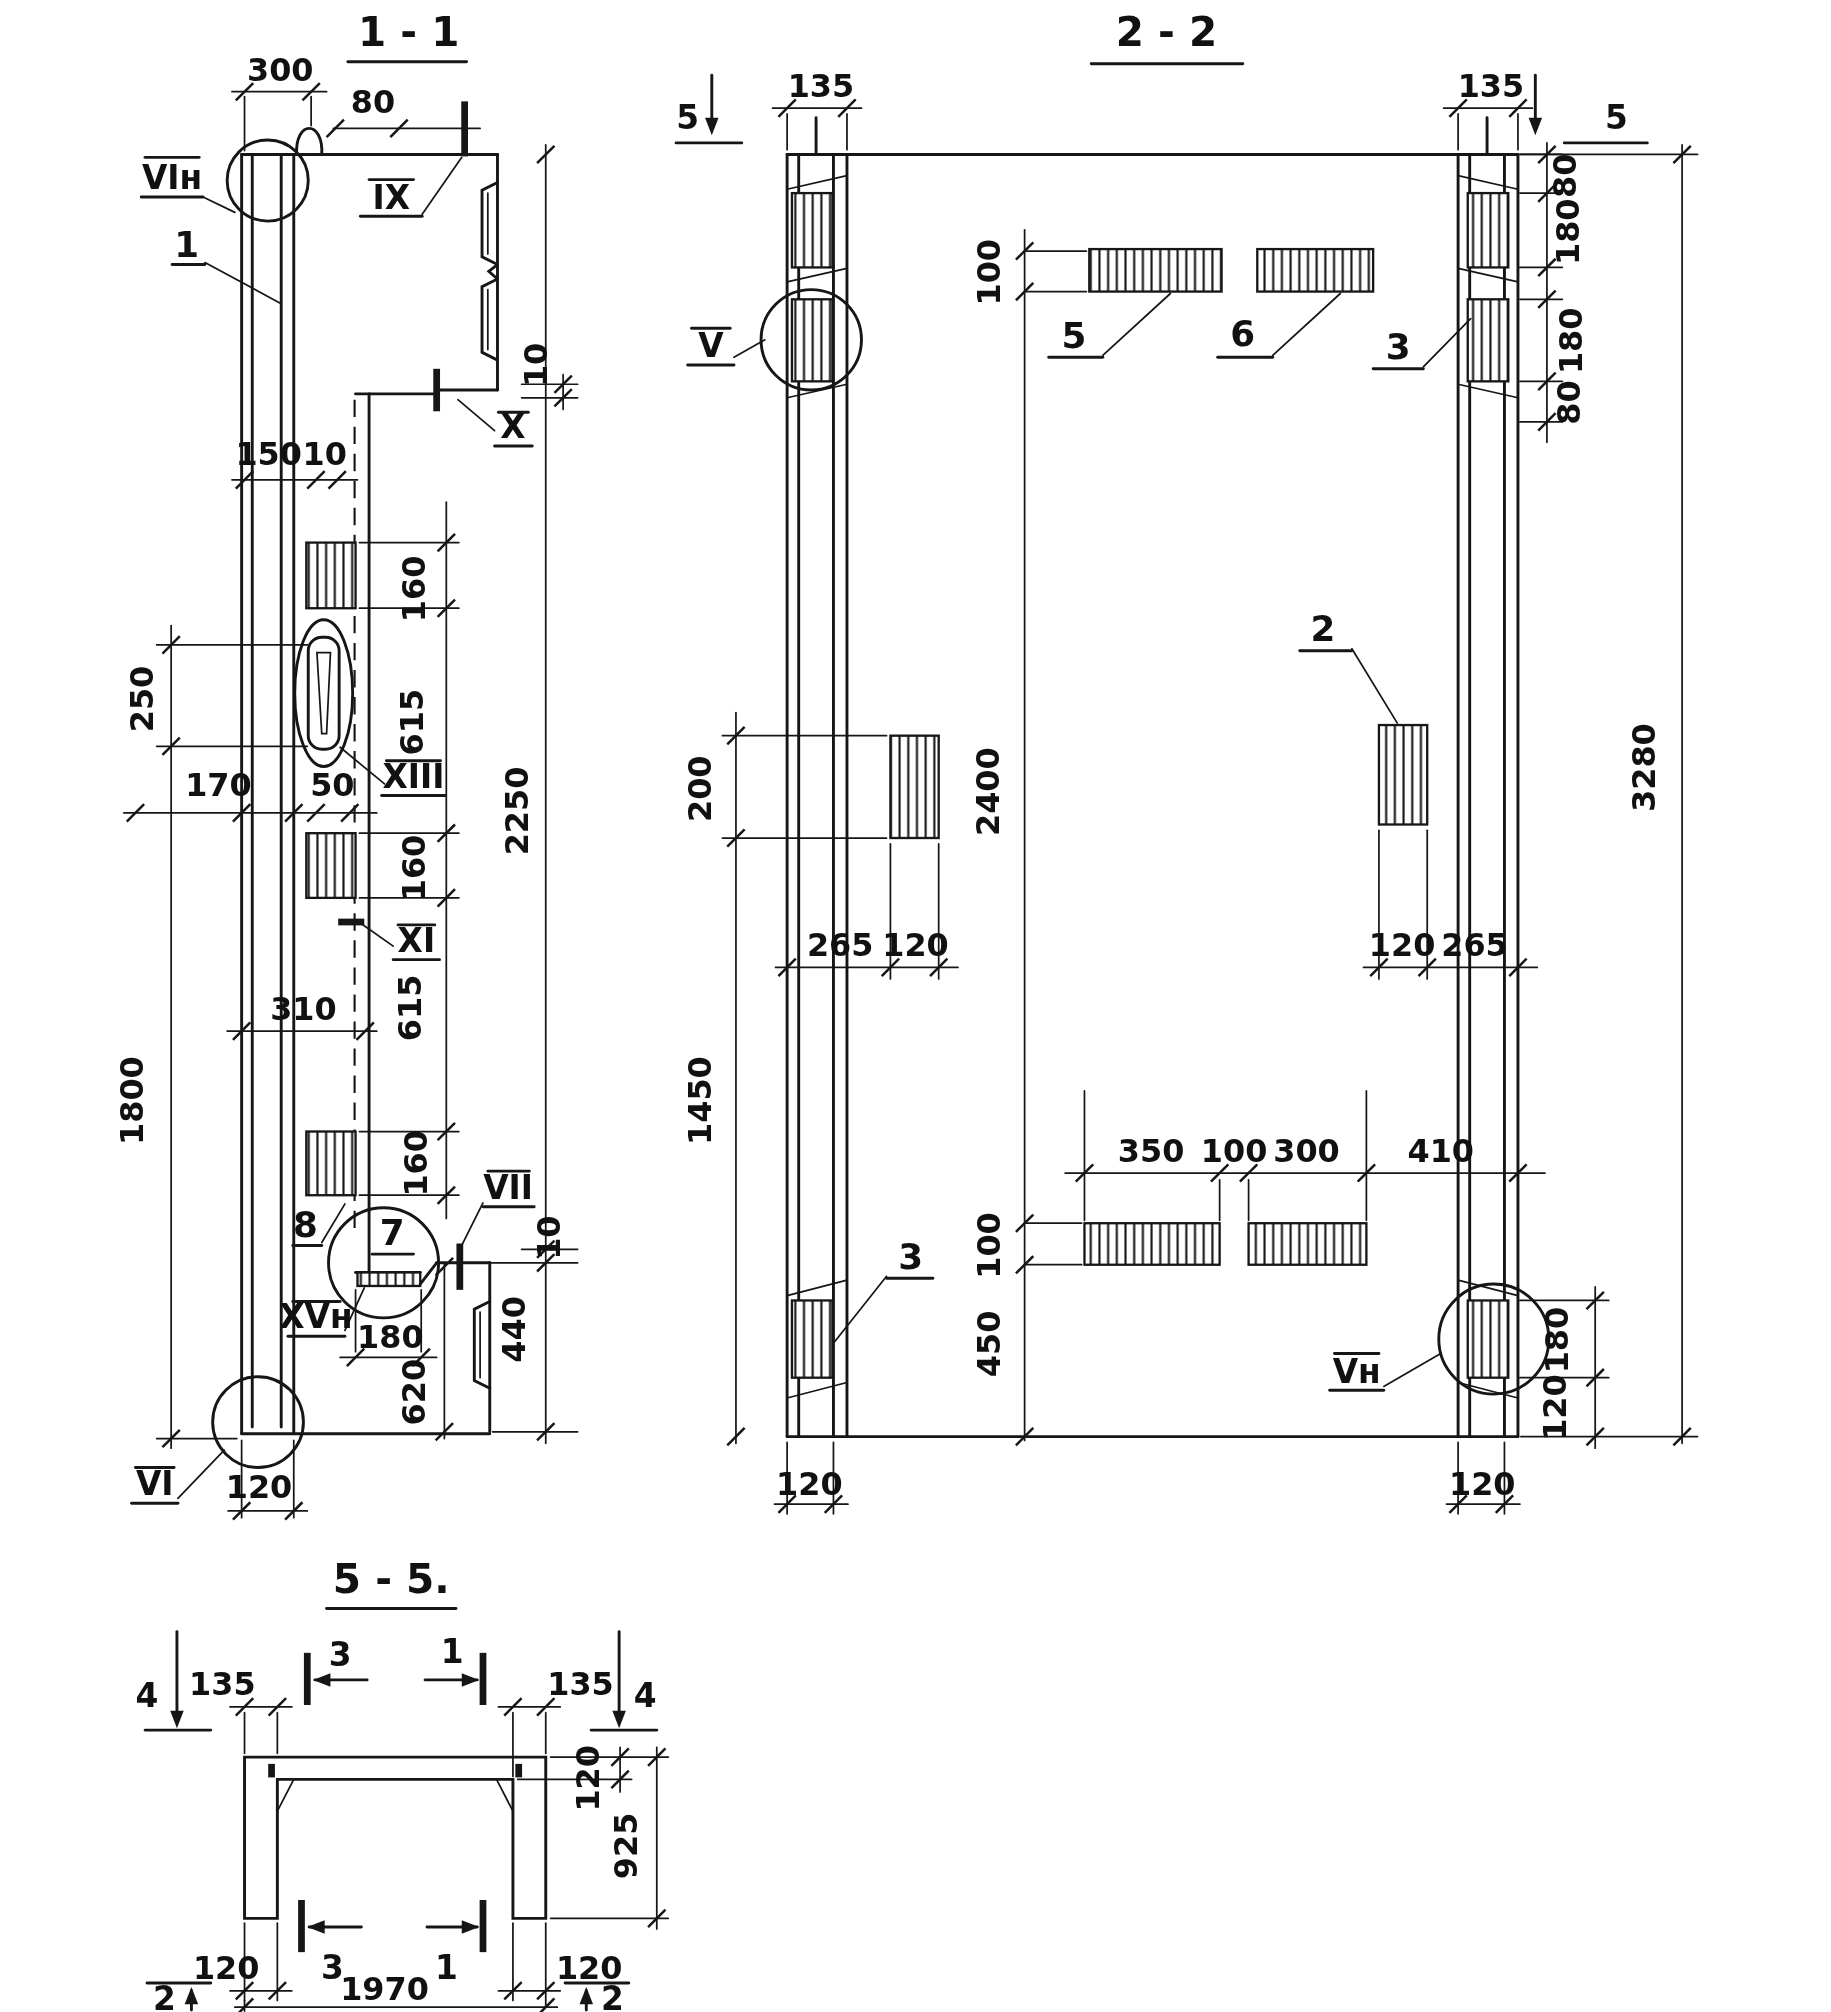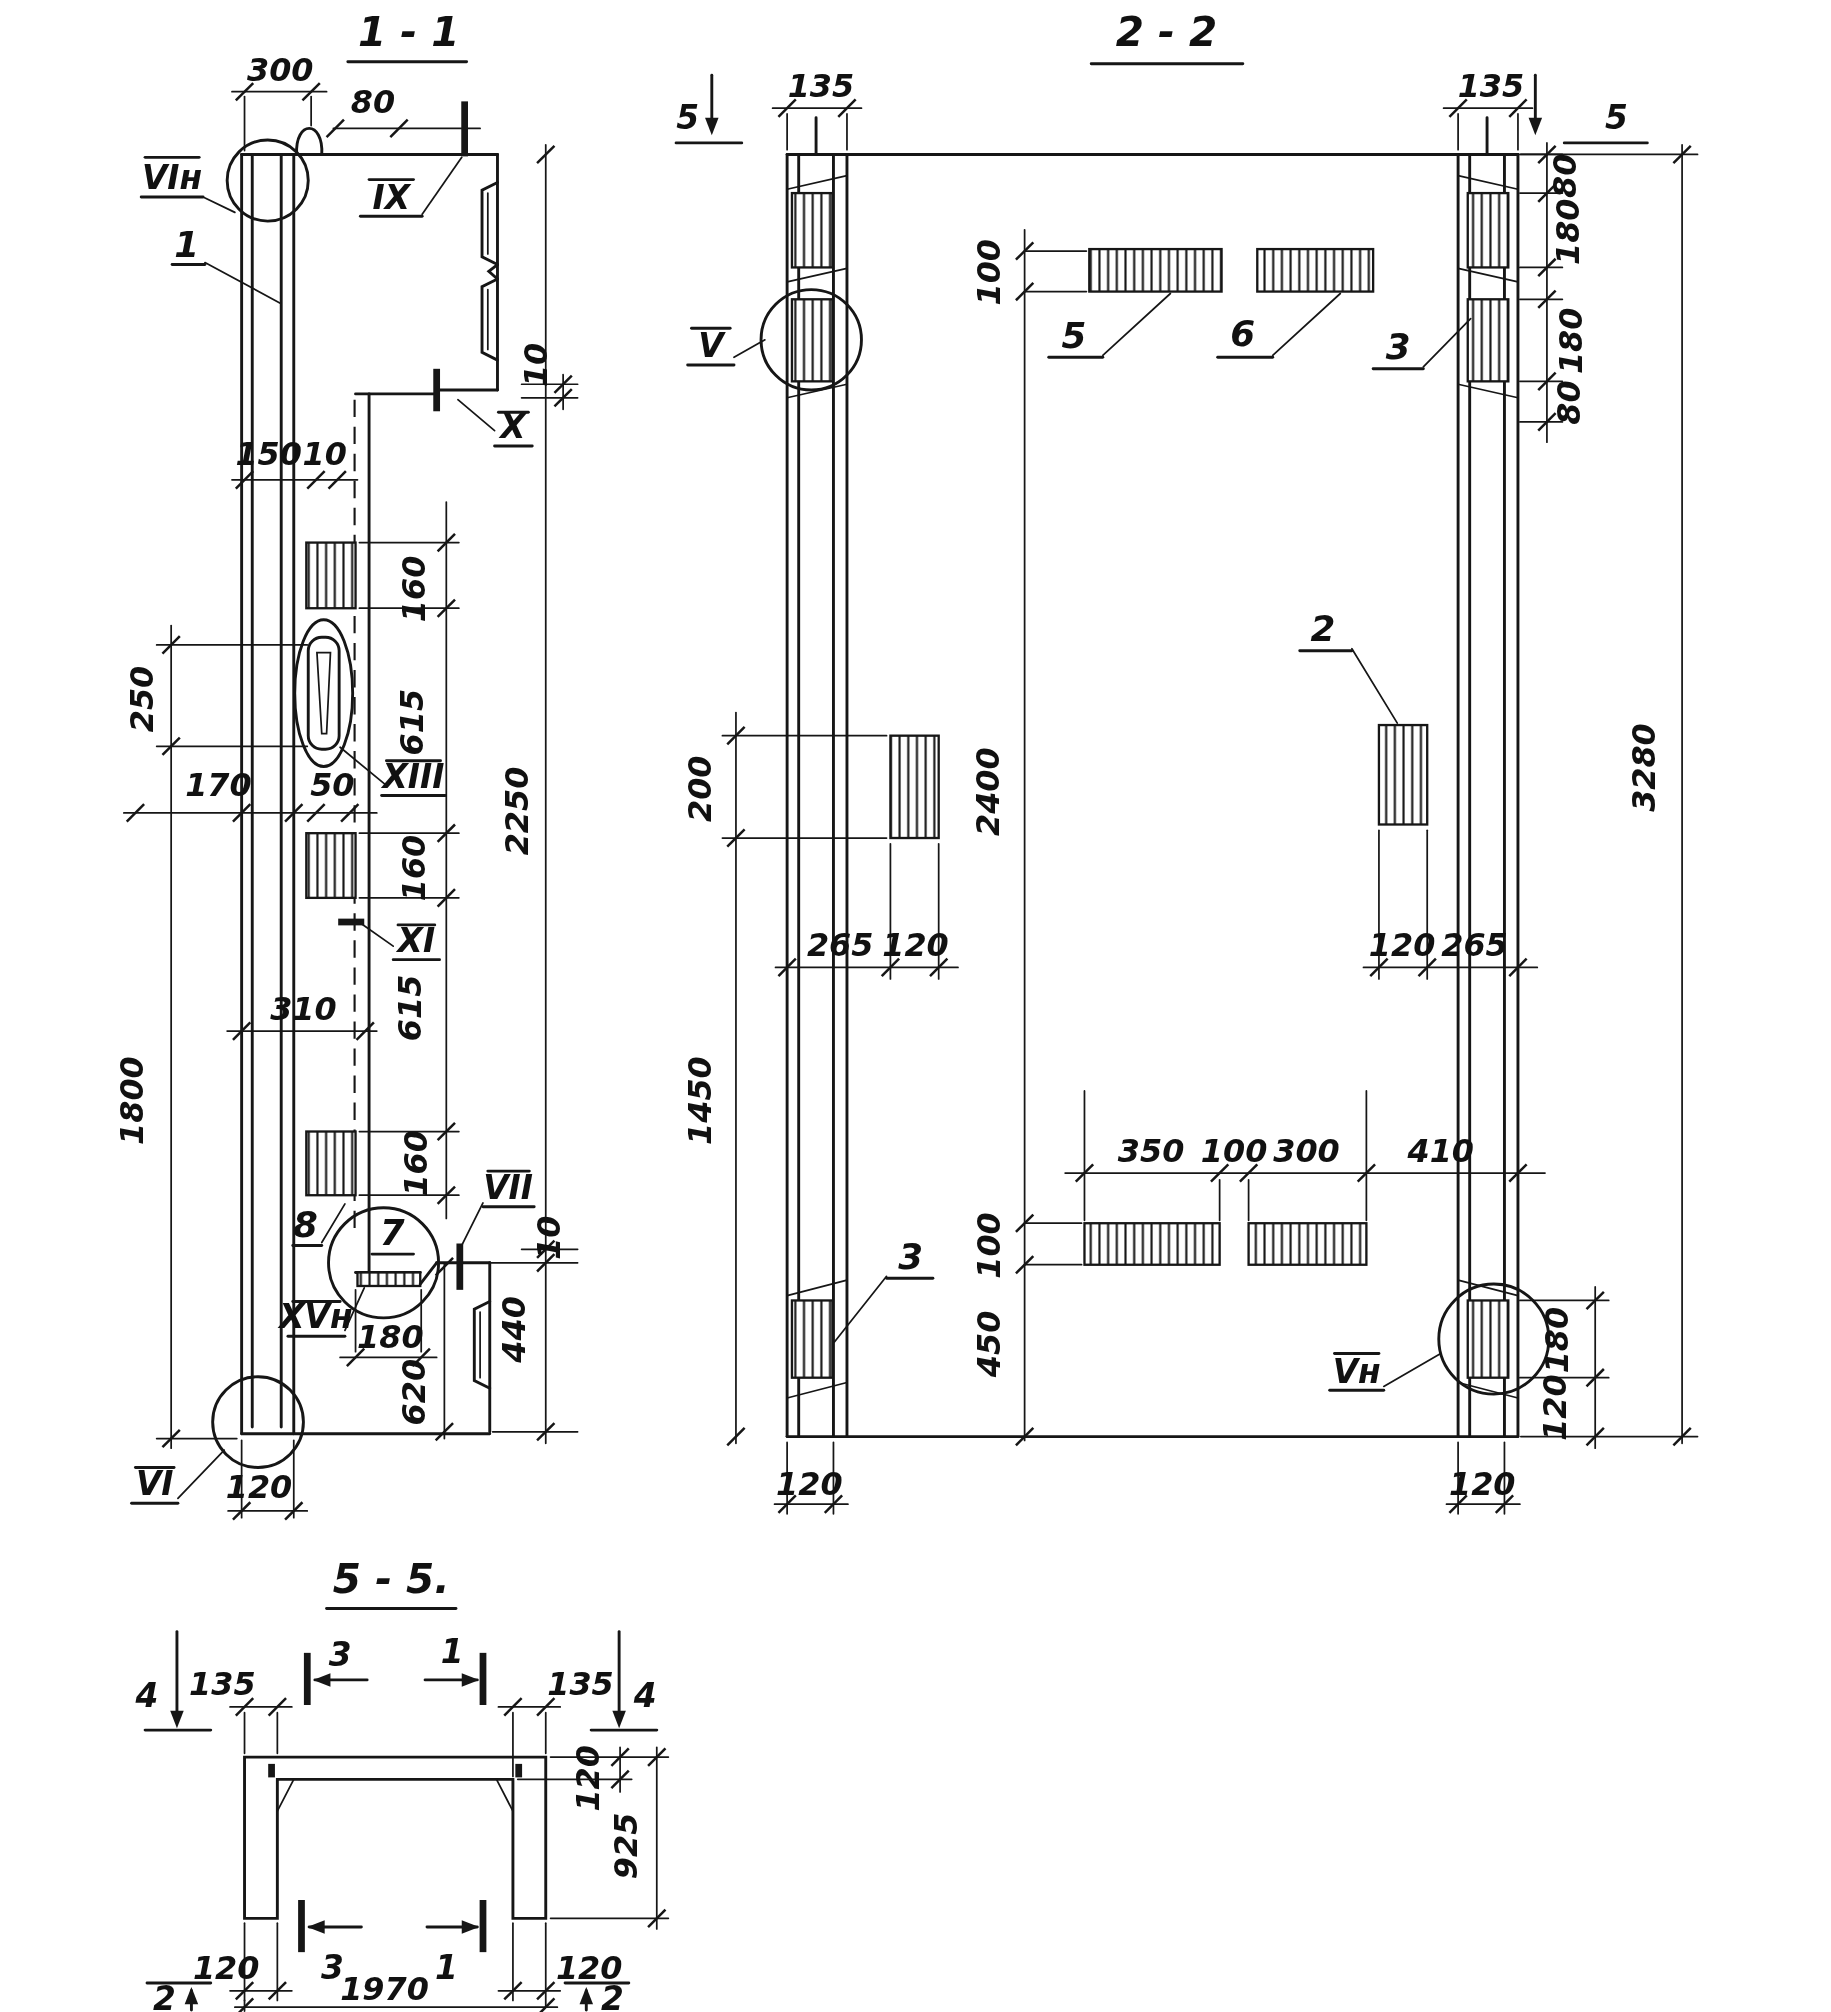--- a/index.html
+++ b/index.html
@@ -1,16 +1,16 @@
 <!DOCTYPE html>
 <html><head>
 <meta charset="utf-8">
 <style>
   html,body{margin:0;padding:0;background:#e8e8e8;}
-  .page{width:1832px;height:2012px;background:#ffffff;position:relative;margin:0 auto;font-style:italic;}
+  .page{width:1832px;height:2012px;background:#ffffff;position:relative;margin:0 auto;}
   svg{display:block;}
   .ln{stroke:#161616;stroke-width:3;fill:none;stroke-linecap:round;}
   .thin{stroke:#161616;stroke-width:1.8;fill:none;stroke-linecap:round;}
   .thick{stroke:#161616;stroke-width:7;fill:none;stroke-linecap:butt;}
   .dash{stroke:#161616;stroke-width:2.2;fill:none;stroke-dasharray:18 10;}
   .hrect{stroke:#161616;stroke-width:2.4;}
   .tk{stroke:#161616;stroke-width:2.6;}
   .ah{fill:#161616;stroke:none;}
   text{font-family:"DejaVu Sans","Liberation Sans",sans-serif;font-weight:bold;fill:#111;}
   .dim{font-size:33px;}

